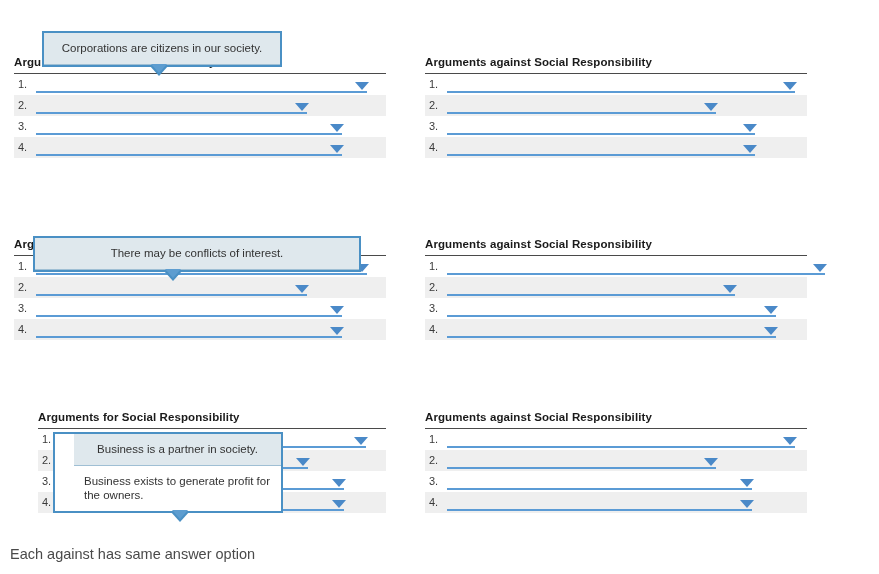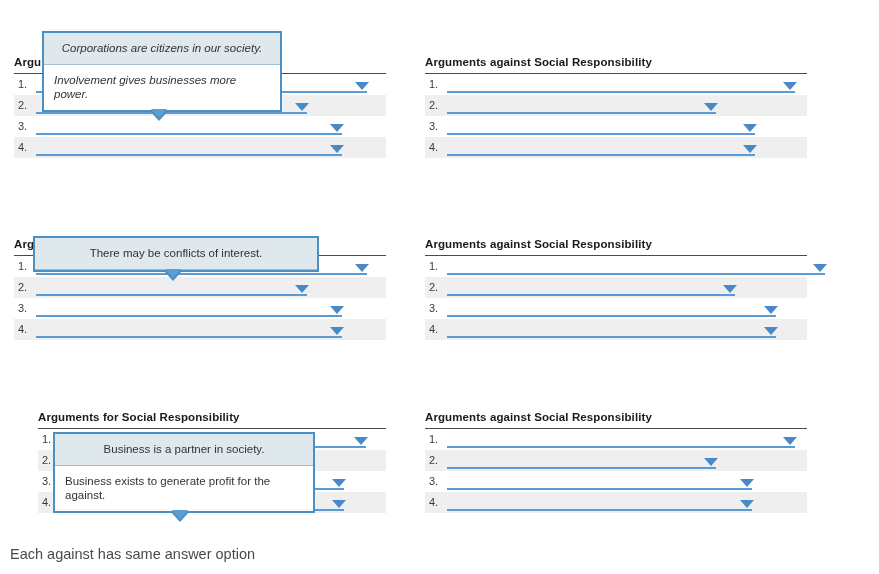--- a/index.html
+++ b/index.html
@@ -138,29 +138,29 @@
   .popup-arrow-inner {
     position: absolute;
     bottom: -8px;
     width: 0;
     height: 0;
     border-left: 8px solid transparent;
     border-right: 8px solid transparent;
     border-top: 9px solid #5d9dd0;
   }
 
-  .popup-1 { left: 42px; top: -24px; width: 240px; font-style: italic; }
+  .popup-1 { left: 42px; top: -24px; width: 240px; }
   .popup-1 .popup-arrow-outer { left: 105px; }
   .popup-1 .popup-arrow-inner { left: 107px; }
 
-  .popup-2 { left: 33px; top: -1px;  width: 286px; }
+  .popup-2 { left: 33px; top: -1px;  width: 328px; }
   .popup-2 .popup-arrow-outer { left: 128px; }
   .popup-2 .popup-arrow-inner { left: 130px; }
 
-  .popup-3 { left: 53px; top: 22px;  width: 262px; }
+  .popup-3 { left: 53px; top: 22px;  width: 230px; padding-left: 19px; }
   .popup-3 .popup-arrow-outer { left: 115px; }
   .popup-3 .popup-arrow-inner { left: 117px; }
 
   
   .footnote {
     position: absolute;
     left: 10px;
     top: 545px;
     font-size: 14.5px;
     color: #4a4a4a;
@@ -240,21 +240,20 @@
           <div class="field" style="width:308px">
             <span class="field-line"></span>
             <span class="caret"></span>
           </div>
         </div>
       </div>
     </div>
 
     <div class="popup popup-1">
       <div class="popup-top">Corporations are citizens in our society.</div>
-      <div class="popup-bottom">Involvement gives businesses more power.</div>
       <span class="popup-arrow-outer"></span>
       <span class="popup-arrow-inner"></span>
     </div>
   </div>
 
   <div class="block block-2">
 
     <div class="col col-left">
       <div class="col-header">Arguments for Social Responsibility</div>
       <div class="rule"></div>
@@ -399,21 +398,21 @@
           <div class="field" style="width:305px">
             <span class="field-line"></span>
             <span class="caret"></span>
           </div>
         </div>
       </div>
     </div>
 
     <div class="popup popup-3">
       <div class="popup-top">Business is a partner in society.</div>
-      <div class="popup-bottom">Business exists to generate profit for the against.</div>
+      <div class="popup-bottom">Business exists to generate profit for the owners.</div>
       <span class="popup-arrow-outer"></span>
       <span class="popup-arrow-inner"></span>
     </div>
   </div>
 
   <div class="footnote">Each against has same answer option</div>
 
 </div>
 
 </body></html>

